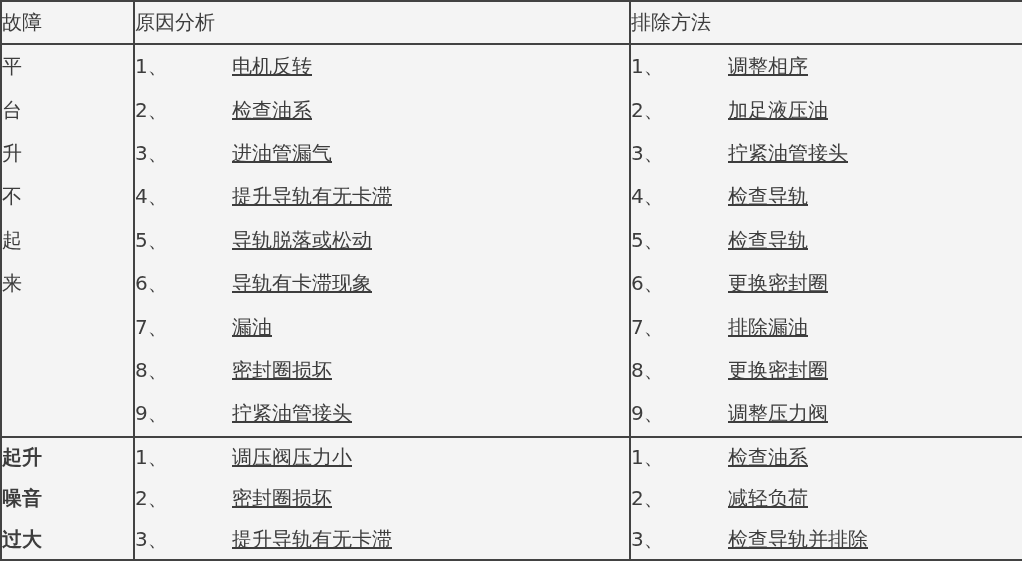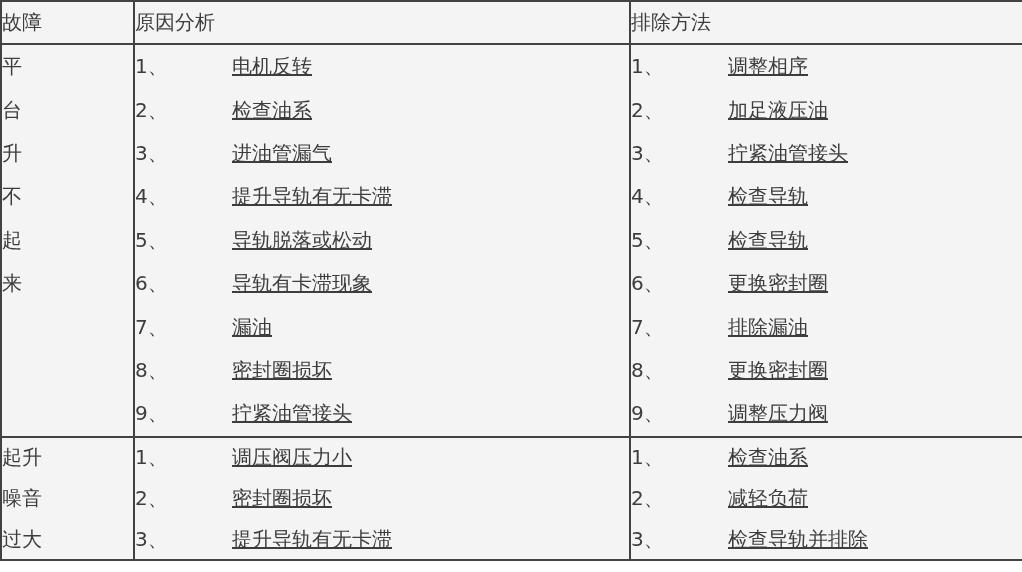--- a/index.html
+++ b/index.html
@@ -61,21 +61,21 @@
   .item .txt { white-space: nowrap; text-decoration: underline; }
 
   .fault-cell { padding-left: 19px; }
   .fault-cell-1 { padding-top: 44px; }
   .fault-cell-2 { padding-top: 1px; }
   .fault-line {
     display: flex;
     align-items: center;
   }
   .section-1 .fault-line { height: 43.4px; }
-  .section-2 .fault-line { height: 40.6px; }
+  .section-2 .fault-line { height: 40.6px; font-weight: bold; }
 </style>
 </head>
 <body>
 
 <div class="page">
   <table class="fault-table">
     <colgroup>
       <col style="width:133px">
       <col style="width:496px">
       <col style="width:393px">

